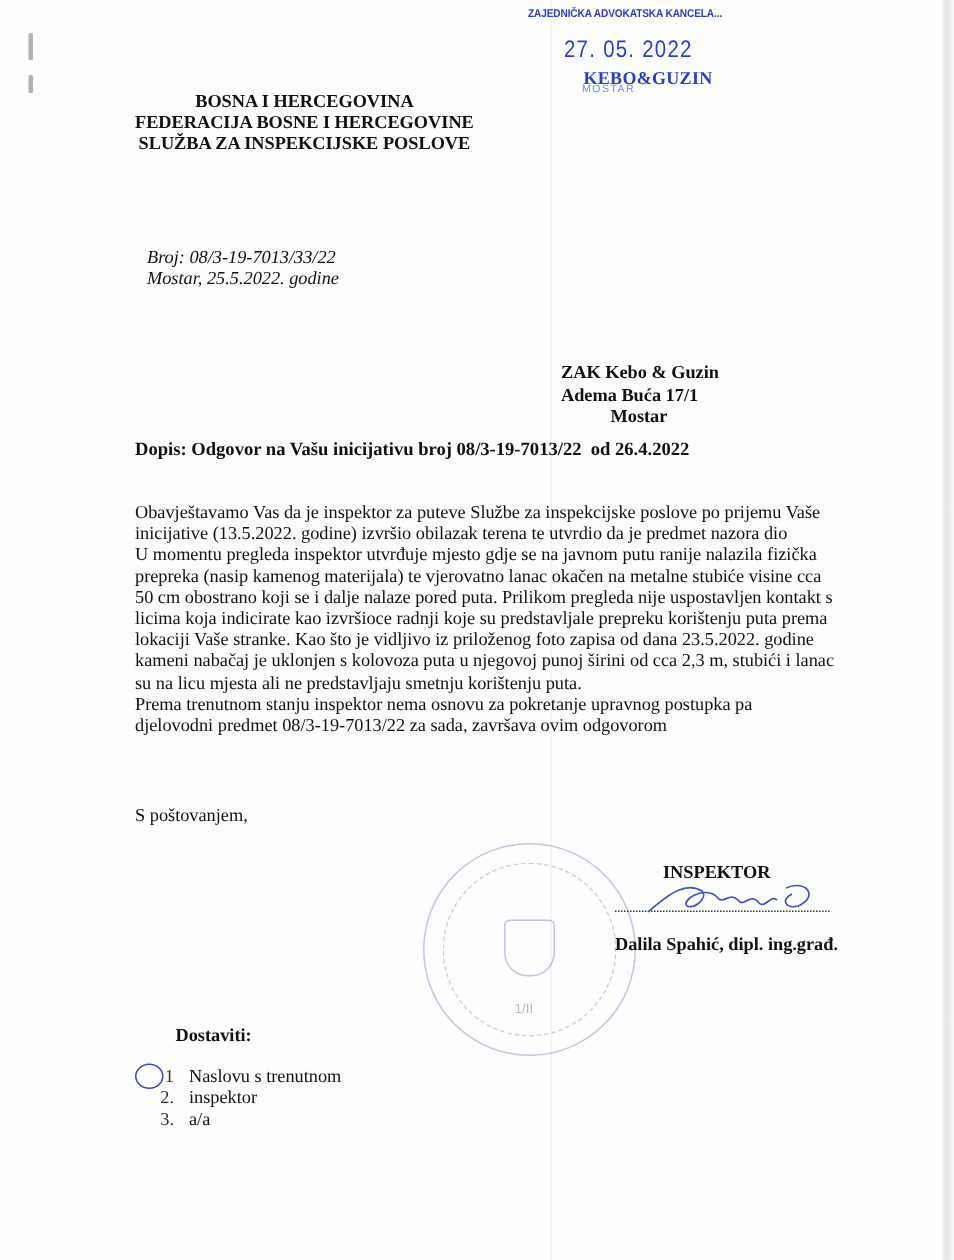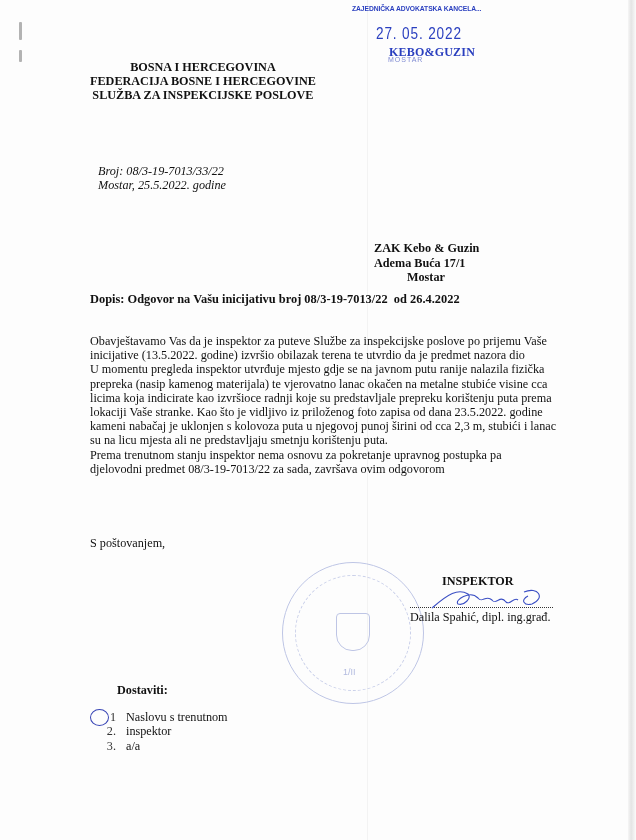--- a/index.html
+++ b/index.html
@@ -55,21 +55,21 @@
     .round-stamp .shield {
       position: absolute; left: 53px; top: 50px; width: 32px; height: 36px;
       border: 1.2px solid #a9b3dd; border-radius: 4px 4px 16px 16px;
     }
     .round-stamp .num { position: absolute; left: 60px; top: 104px; font-size: 9px; color: #9aa5d6; font-family: "Liberation Sans", sans-serif; }
 
     .signature-block { position: absolute; left: 410px; top: 574px; font-size: 12.2px; }
     .sig-title { font-weight: bold; margin-left: 32px; }
     .sig-scribble { position: absolute; left: 18px; top: 10px; }
     .sig-dots { margin-top: 18px; width: 143px; border-bottom: 1px dotted #333; height: 0; }
-    .sig-name { margin-top: 2px; white-space: nowrap; }
+    .sig-name { margin-top: 14px; white-space: nowrap; font-weight: bold; }
 
     .deliver-title { position: absolute; left: 117px; top: 683px; font-weight: bold; font-size: 12.2px; }
     .deliver-list { position: absolute; left: 90px; top: 710px; font-size: 12.2px; line-height: 14.3px; }
     .deliver-item { display: flex; }
     .deliver-num { width: 26px; text-align: right; padding-right: 10px; color: #333; position: relative; }
     .deliver-item.circled .deliver-num::after {
       content: ""; position: absolute; left: 0px; top: -1px; width: 17px; height: 15px;
       border: 1px solid #3845b5; border-radius: 50%;
     }
   </style>
@@ -105,20 +105,21 @@
   <div class="city">Mostar</div>
 </div>
 
 <div class="subject">Dopis: Odgovor na Vašu inicijativu broj 08/3-19-7013/22  od 26.4.2022</div>
 
 <div class="body-text">
   <div>Obavještavamo Vas da je inspektor za puteve Službe za inspekcijske poslove po prijemu Vaše</div>
   <div>inicijative (13.5.2022. godine) izvršio obilazak terena te utvrdio da je predmet nazora dio</div>
   <div>U momentu pregleda inspektor utvrđuje mjesto gdje se na javnom putu ranije nalazila fizička</div>
   <div>prepreka (nasip kamenog materijala) te vjerovatno lanac okačen na metalne stubiće visine cca</div>
+  <div>50 cm obostrano koji se i dalje nalaze pored puta. Prilikom pregleda nije uspostavljen kontakt s</div>
   <div>licima koja indicirate kao izvršioce radnji koje su predstavljale prepreku korištenju puta prema</div>
   <div>lokaciji Vaše stranke. Kao što je vidljivo iz priloženog foto zapisa od dana 23.5.2022. godine</div>
   <div>kameni nabačaj je uklonjen s kolovoza puta u njegovoj punoj širini od cca 2,3 m, stubići i lanac</div>
   <div>su na licu mjesta ali ne predstavljaju  smetnju korištenju puta.</div>
   <div>Prema trenutnom stanju inspektor nema osnovu za pokretanje upravnog postupka pa</div>
   <div>djelovodni predmet 08/3-19-7013/22 za sada, završava ovim odgovorom</div>
 </div>
 
 <div class="greeting">S poštovanjem,</div>
 

